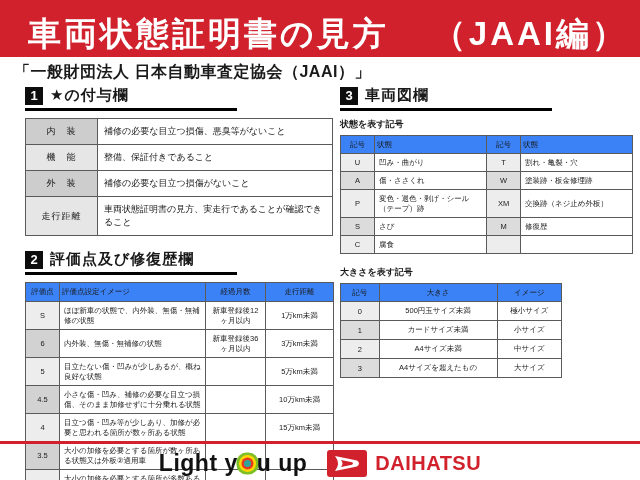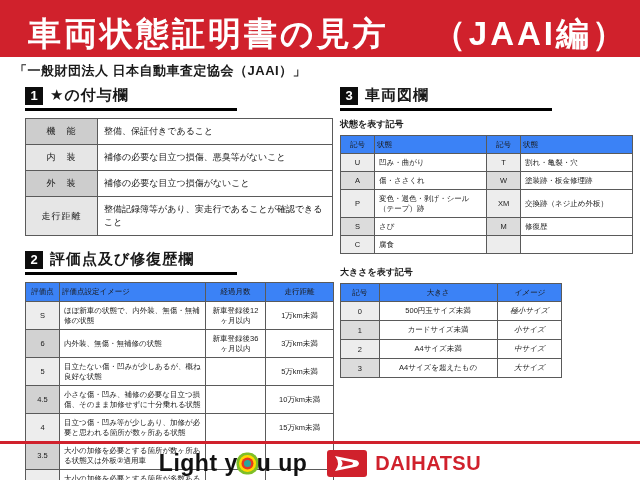--- a/index.html
+++ b/index.html
@@ -8,21 +8,21 @@
     font-family:"Liberation Sans","DejaVu Sans",sans-serif;color:#1a1a1a;
     overflow:hidden;
   }
   
   .header-bar{
     position:absolute;top:0;left:0;width:640px;height:57px;background:#d0212c;
     display:flex;align-items:flex-end;justify-content:space-between;
     padding:0 12px 0 28px;box-sizing:border-box;
   }
   .header-bar .ttl{color:#fff;font-size:33px;font-weight:bold;letter-spacing:3px;}
-  .subtitle{position:absolute;top:62px;left:14px;font-size:13px;font-weight:bold;letter-spacing:0.5px;}
+  .subtitle{position:absolute;top:62px;left:14px;font-size:16px;font-weight:bold;letter-spacing:0.5px;}
 
   
   .col-left{position:absolute;left:25px;top:86px;width:308px;}
   .col-right{position:absolute;left:340px;top:86px;width:292px;}
 
   
   .sec-head{display:flex;align-items:flex-end;border-bottom:3px solid #000;
     padding-bottom:3px;margin-bottom:7px;width:212px;}
   .sec-num{width:18px;height:18px;background:#0d0d0d;color:#fff;font-weight:bold;
     text-align:center;line-height:18px;font-size:13px;margin-right:7px;flex:0 0 18px;}
@@ -59,21 +59,21 @@
   .t3 .c-sym{width:34px;text-align:center;}
   .t3 .c-state{width:112px;text-align:left;}
   .t3 tbody tr:nth-child(odd) .c-sym{background:#ededed;}
   .t3 tbody tr:nth-child(even) .c-sym{background:#dcdcdc;}
 
   .t4{width:222px;font-size:7.5px;border:1.5px solid #333;}
   .t4 th{padding:3.5px 2px;text-align:center;}
   .t4 td{padding:4px 4px;text-align:center;}
   .t4 .c-sym{width:36px;}
   .t4 .c-size{width:110px;}
-  .t4 .c-img{width:60px;font-style:italic;}
+  .t4 .c-img{width:60px;}
   .t4 tbody tr:nth-child(odd) .c-sym{background:#ededed;}
   .t4 tbody tr:nth-child(even) .c-sym{background:#dcdcdc;}
 
   
   .footer-line{position:absolute;top:441px;left:0;width:640px;height:3px;background:#d0212c;}
   .footer{position:absolute;top:448px;left:0;width:640px;height:30px;
     display:flex;align-items:center;justify-content:center;gap:20px;}
   .slogan{display:flex;align-items:center;font-size:23px;font-weight:bold;color:#111;letter-spacing:0.5px;}
   .target{width:7px;height:7px;border-radius:50%;background:#2ba69a;margin:0 6px;
     box-shadow:0 0 0 2.5px #e83820,0 0 0 5px #ffd800,0 0 0 7.5px #7fbf26;}
@@ -92,34 +92,34 @@
 
 <div class="col-left">
 
   <div class="sec-head">
     <span class="sec-num">1</span>
     <span class="sec-title">★の付与欄</span>
   </div>
   <table class="t1">
     <tbody>
       <tr>
+        <td class="lbl">内　装</td>
+        <td>補修の必要な目立つ損傷、悪臭等がないこと</td>
+      </tr>
+      <tr>
         <td class="lbl">機　能</td>
         <td>整備、保証付きであること</td>
       </tr>
       <tr>
-        <td class="lbl">内　装</td>
-        <td>補修の必要な目立つ損傷、悪臭等がないこと</td>
-      </tr>
-      <tr>
         <td class="lbl">外　装</td>
         <td>補修の必要な目立つ損傷がないこと</td>
       </tr>
       <tr>
         <td class="lbl">走行距離</td>
-        <td>整備記録簿等があり、実走行であることが確認できること</td>
+        <td>車両状態証明書の見方、実走行であることが確認できること</td>
       </tr>
     </tbody>
   </table>
 
   <div class="sec-head" style="margin-top:14px;">
     <span class="sec-num">2</span>
     <span class="sec-title">評価点及び修復歴欄</span>
   </div>
   <table class="t2">
     <thead>

